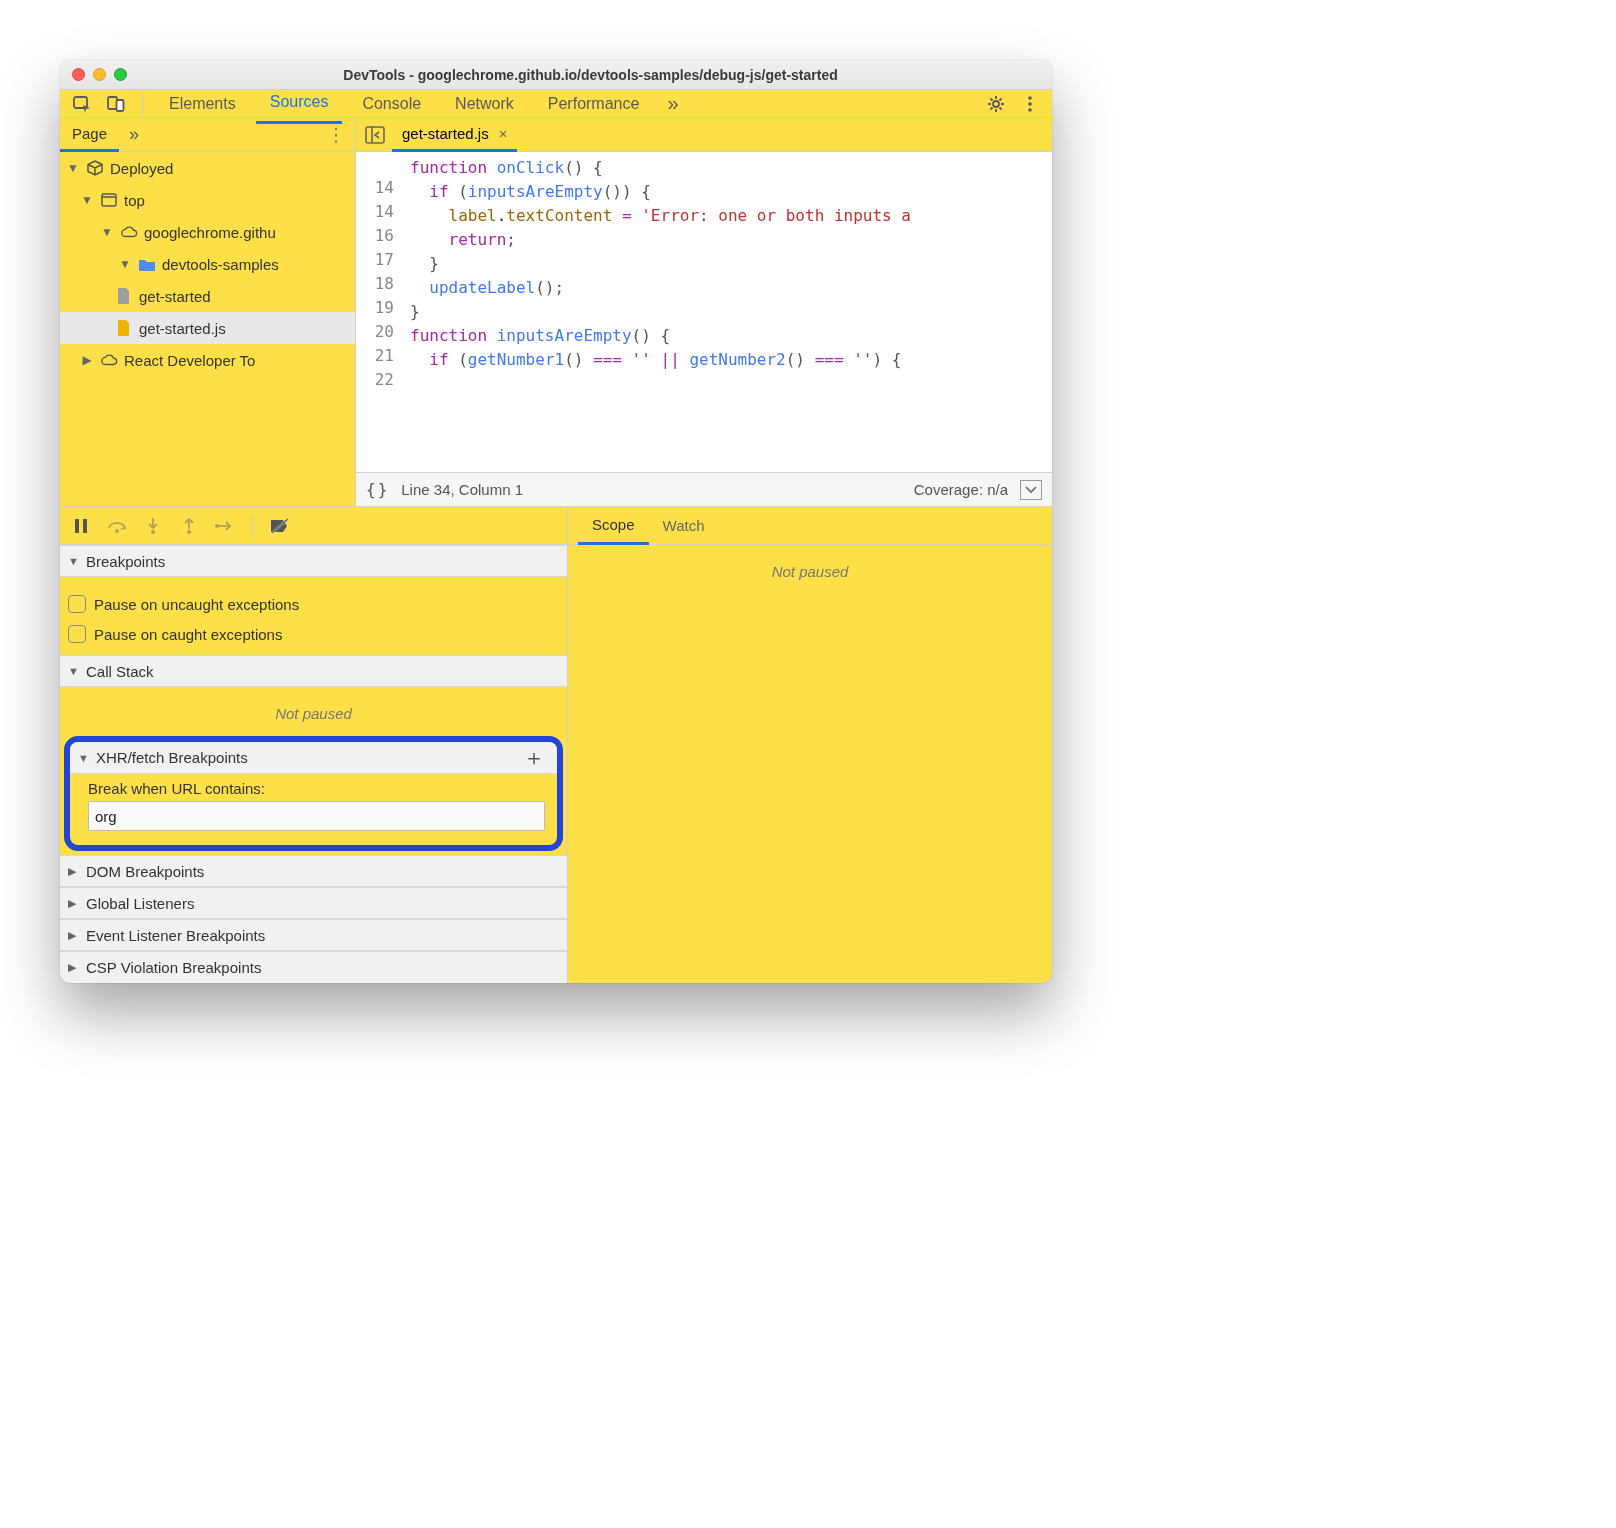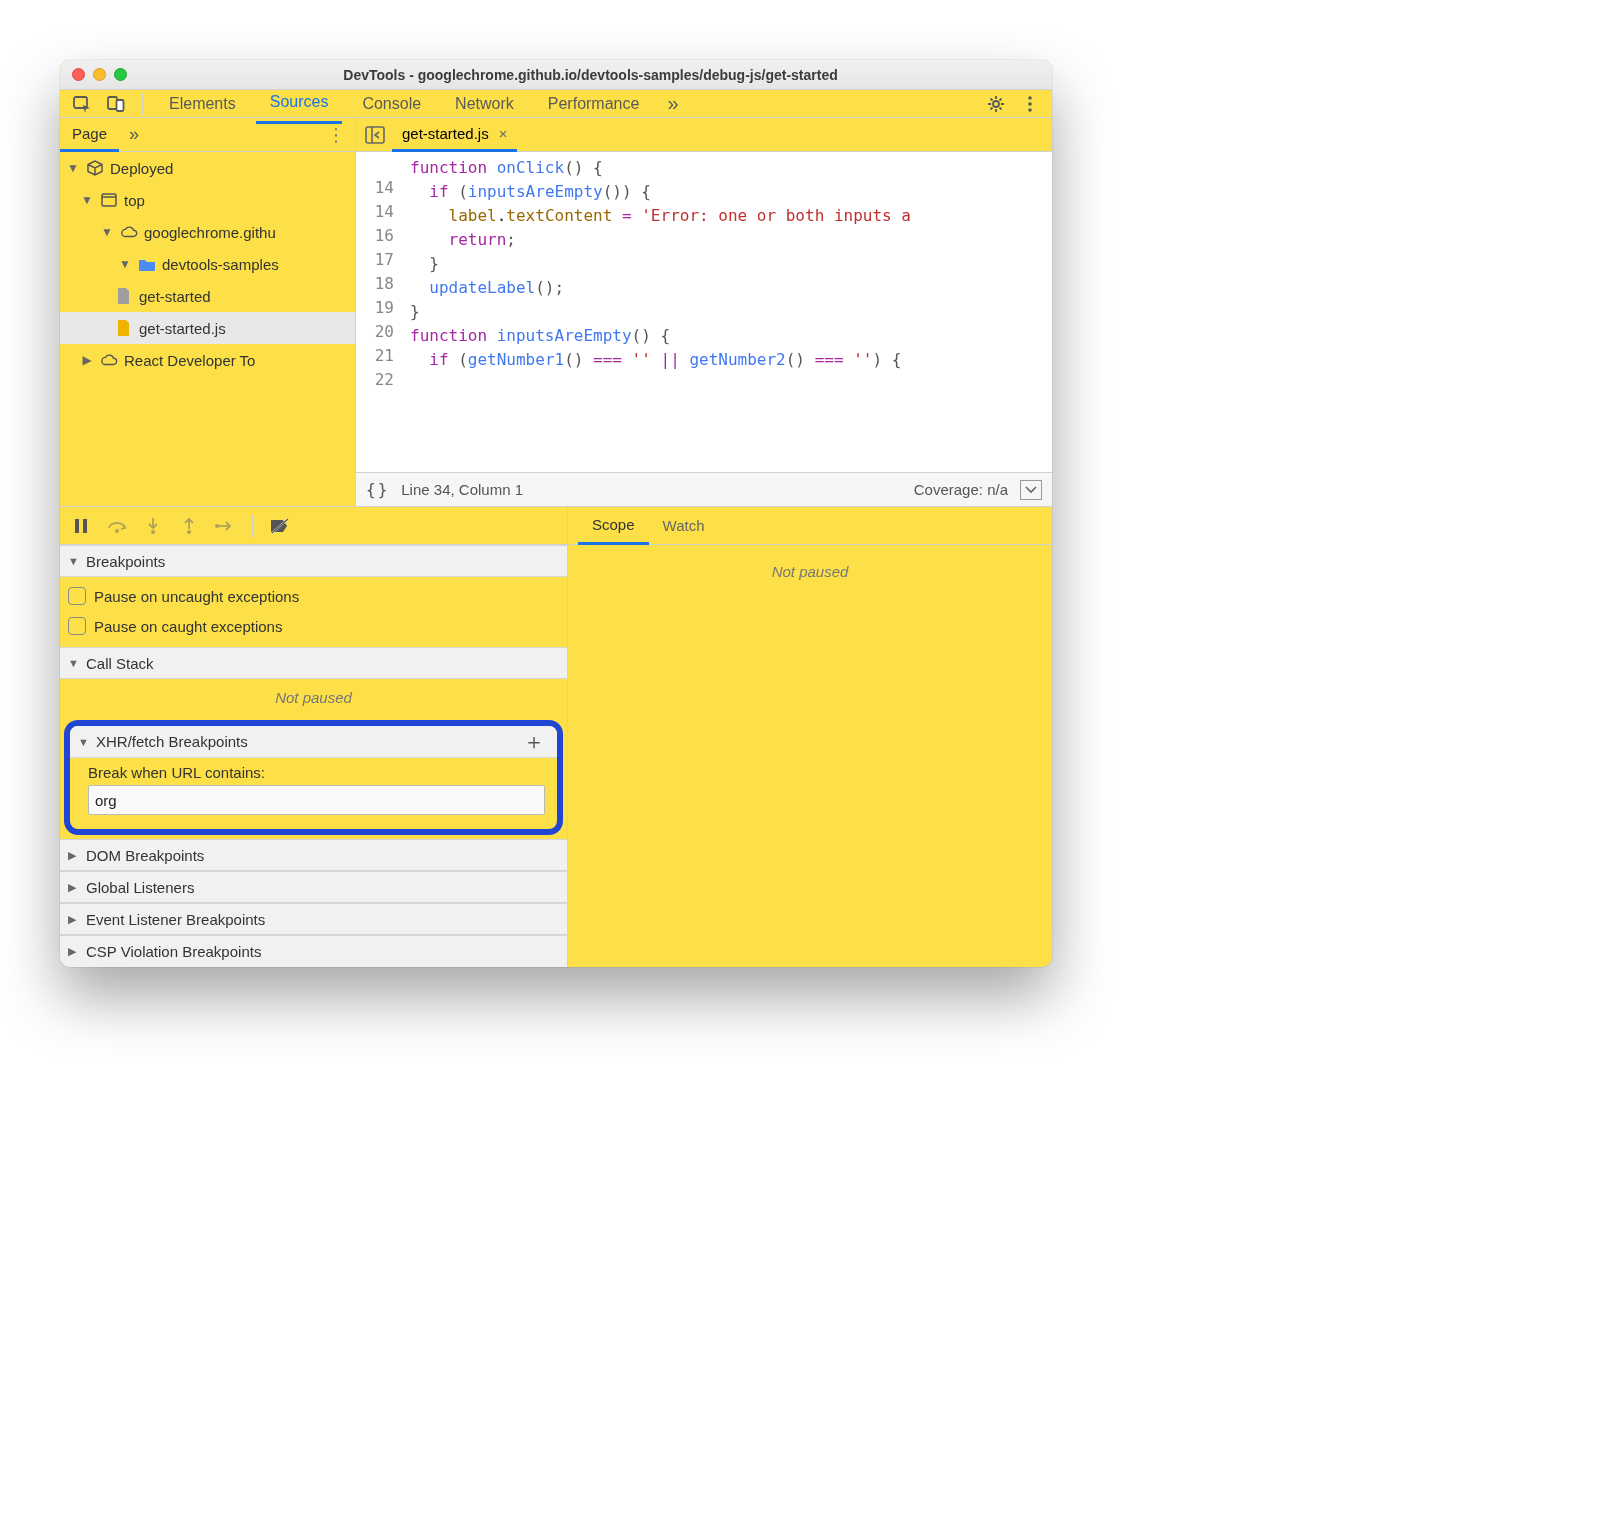--- a/index.html
+++ b/index.html
@@ -106,21 +106,21 @@
 .debug-toolbar .sep{width:1px;height:22px;background:#ccc;margin:0 4px;}
 
 .section-head {
   height:32px; background:#f1f1f1; border-top:1px solid #d7d7d7; border-bottom:1px solid #d7d7d7;
   display:flex; align-items:center; padding:0 8px; font-size:15px; color:#333; cursor:pointer; gap:6px;
 }
 .section-head .sarrow{width:12px; color:#666; font-size:11px;}
 .section-head .sspacer{flex:1;}
 .section-head .plus{ font-size:22px; color:#555; cursor:pointer; padding:0 4px;}
 
-.section-body { padding:4px 8px 6px 8px; font-size:15px; color:#333;}
+.section-body { padding:12px 8px 6px 8px; font-size:15px; color:#333;}
 .chk-row { display:flex; align-items:center; gap:8px; height:30px;}
 .chk { width:18px;height:18px;border:1.5px solid #888;border-radius:4px;}
 .not-paused { text-align:center; font-style:italic; color:#777; padding:6px 0;}
 
 .xhr-highlight {
   border:6px solid #2146d6; border-radius:14px; margin:2px 4px 4px 4px; overflow:hidden;
 }
 .xhr-highlight .section-head{border-top:none;}
 .xhr-body { padding:6px 12px 14px 18px;}
 .xhr-label{ font-size:15px; color:#333; margin-bottom:4px;}

